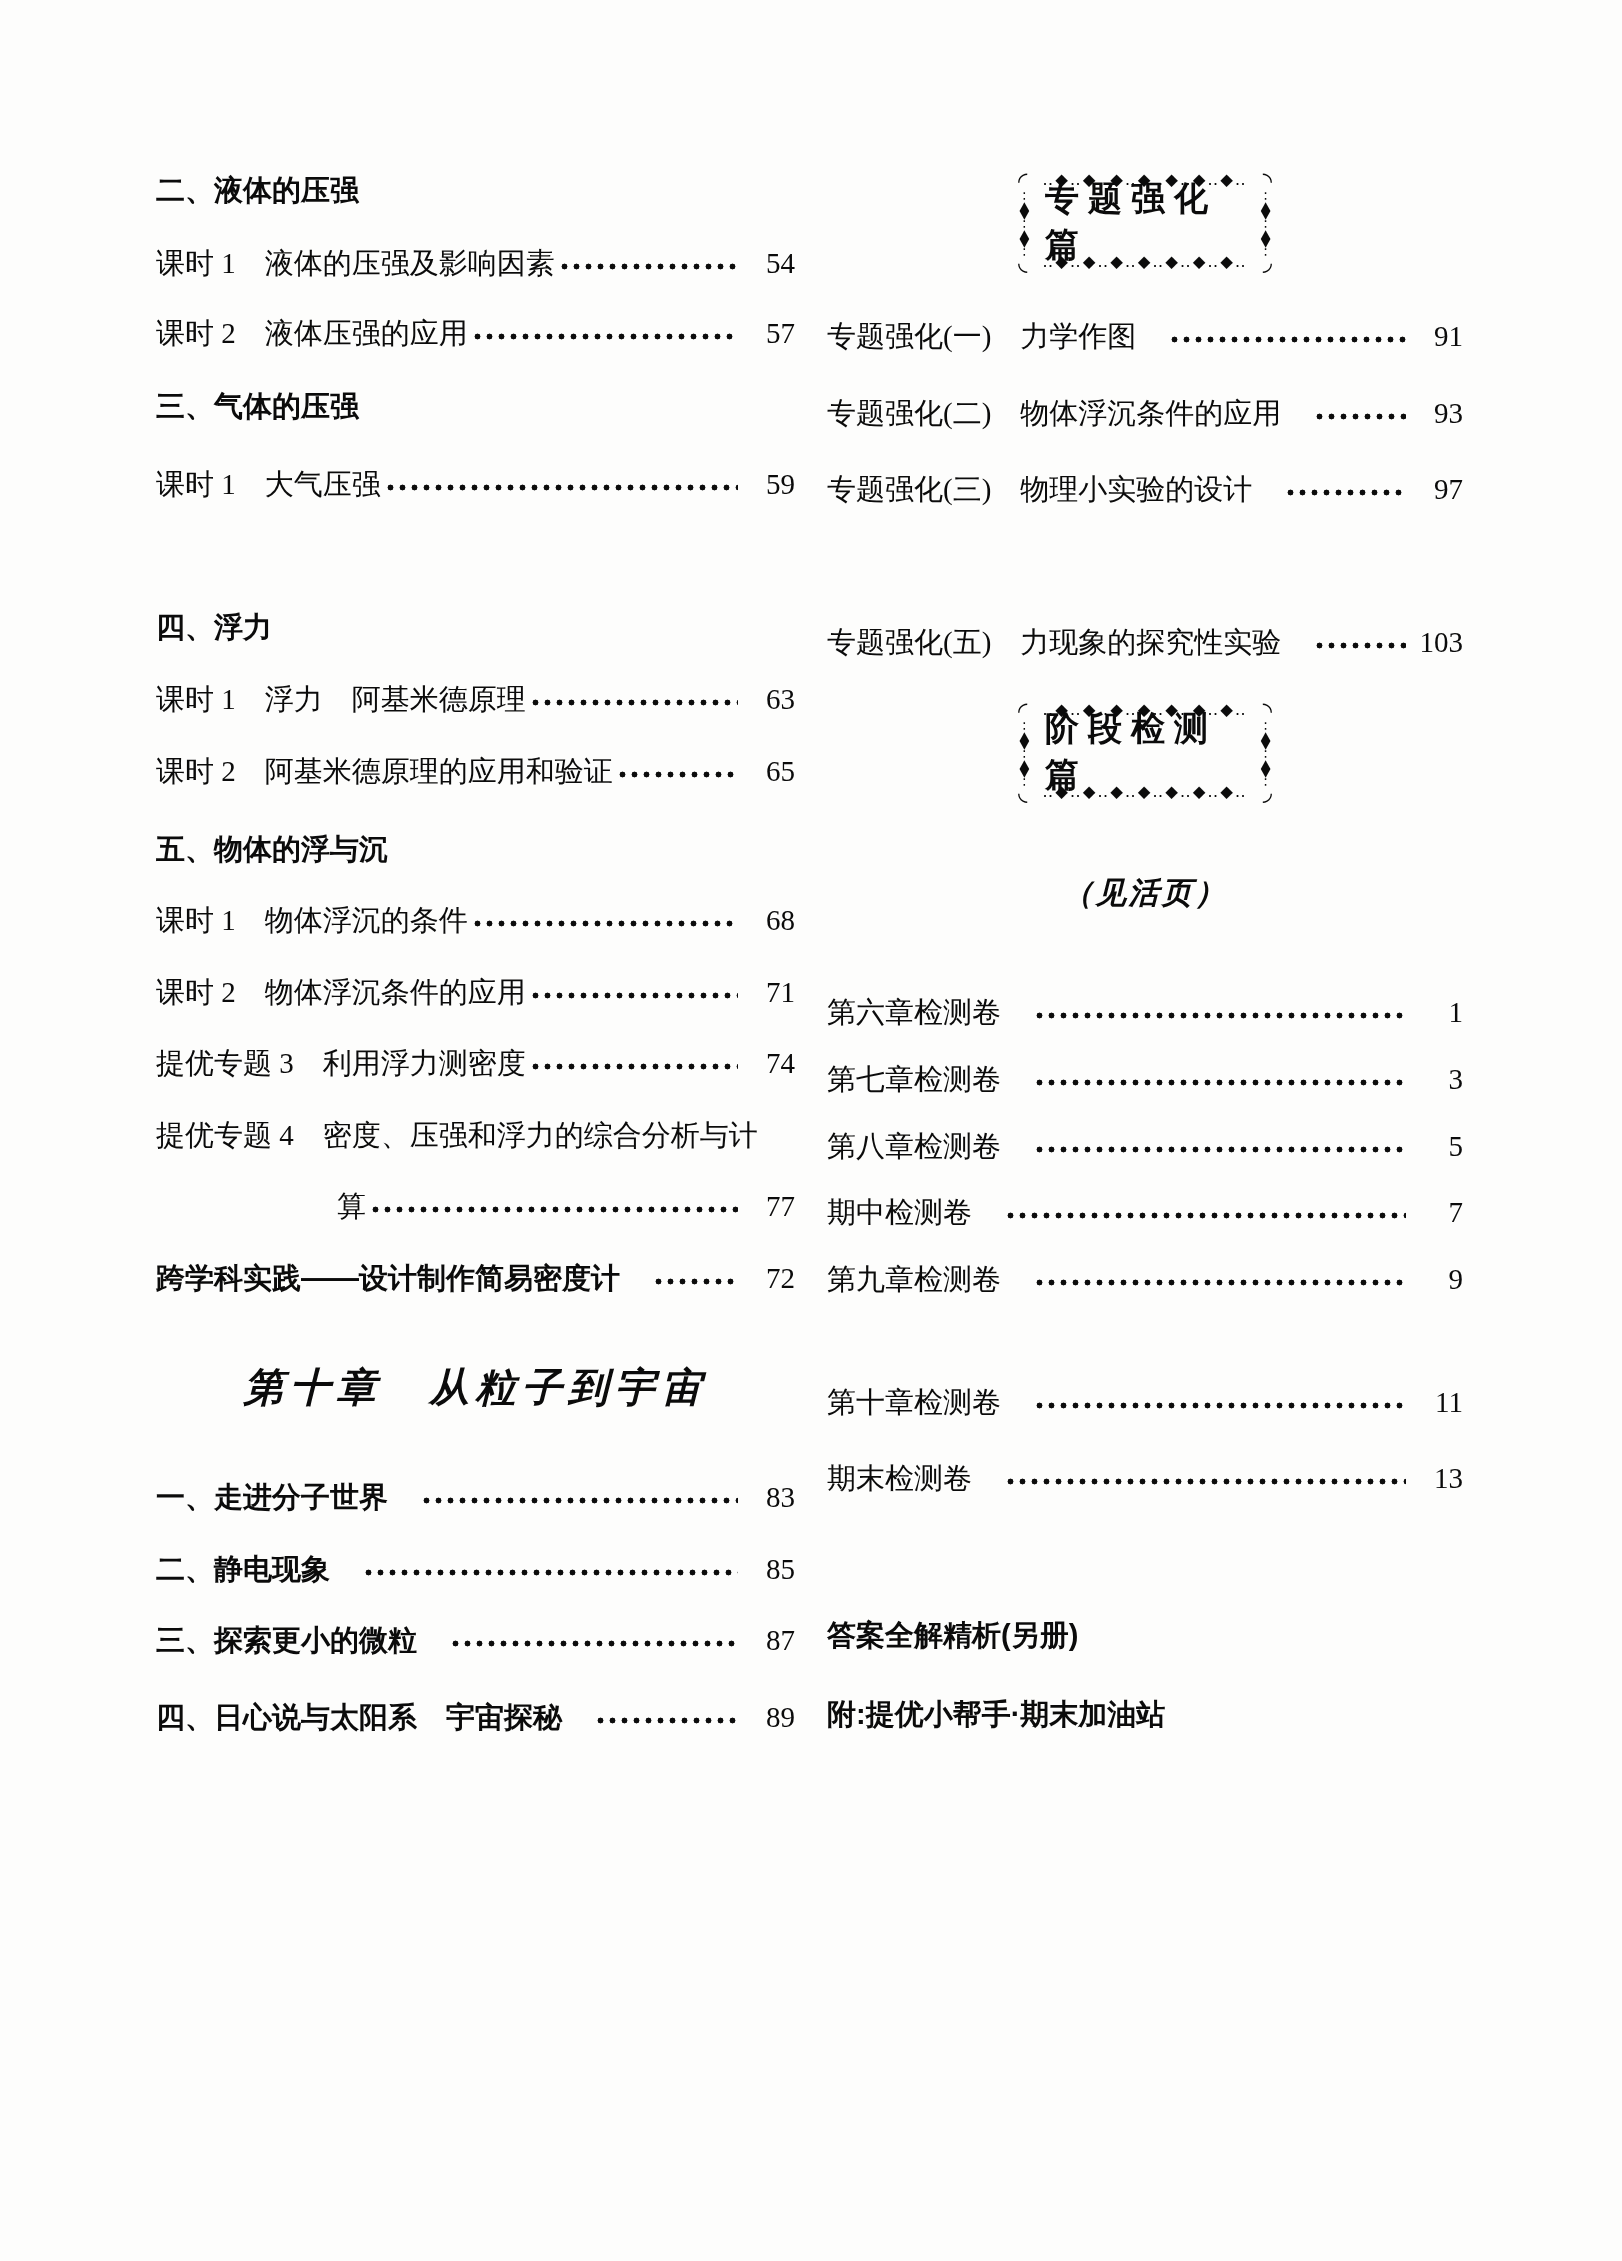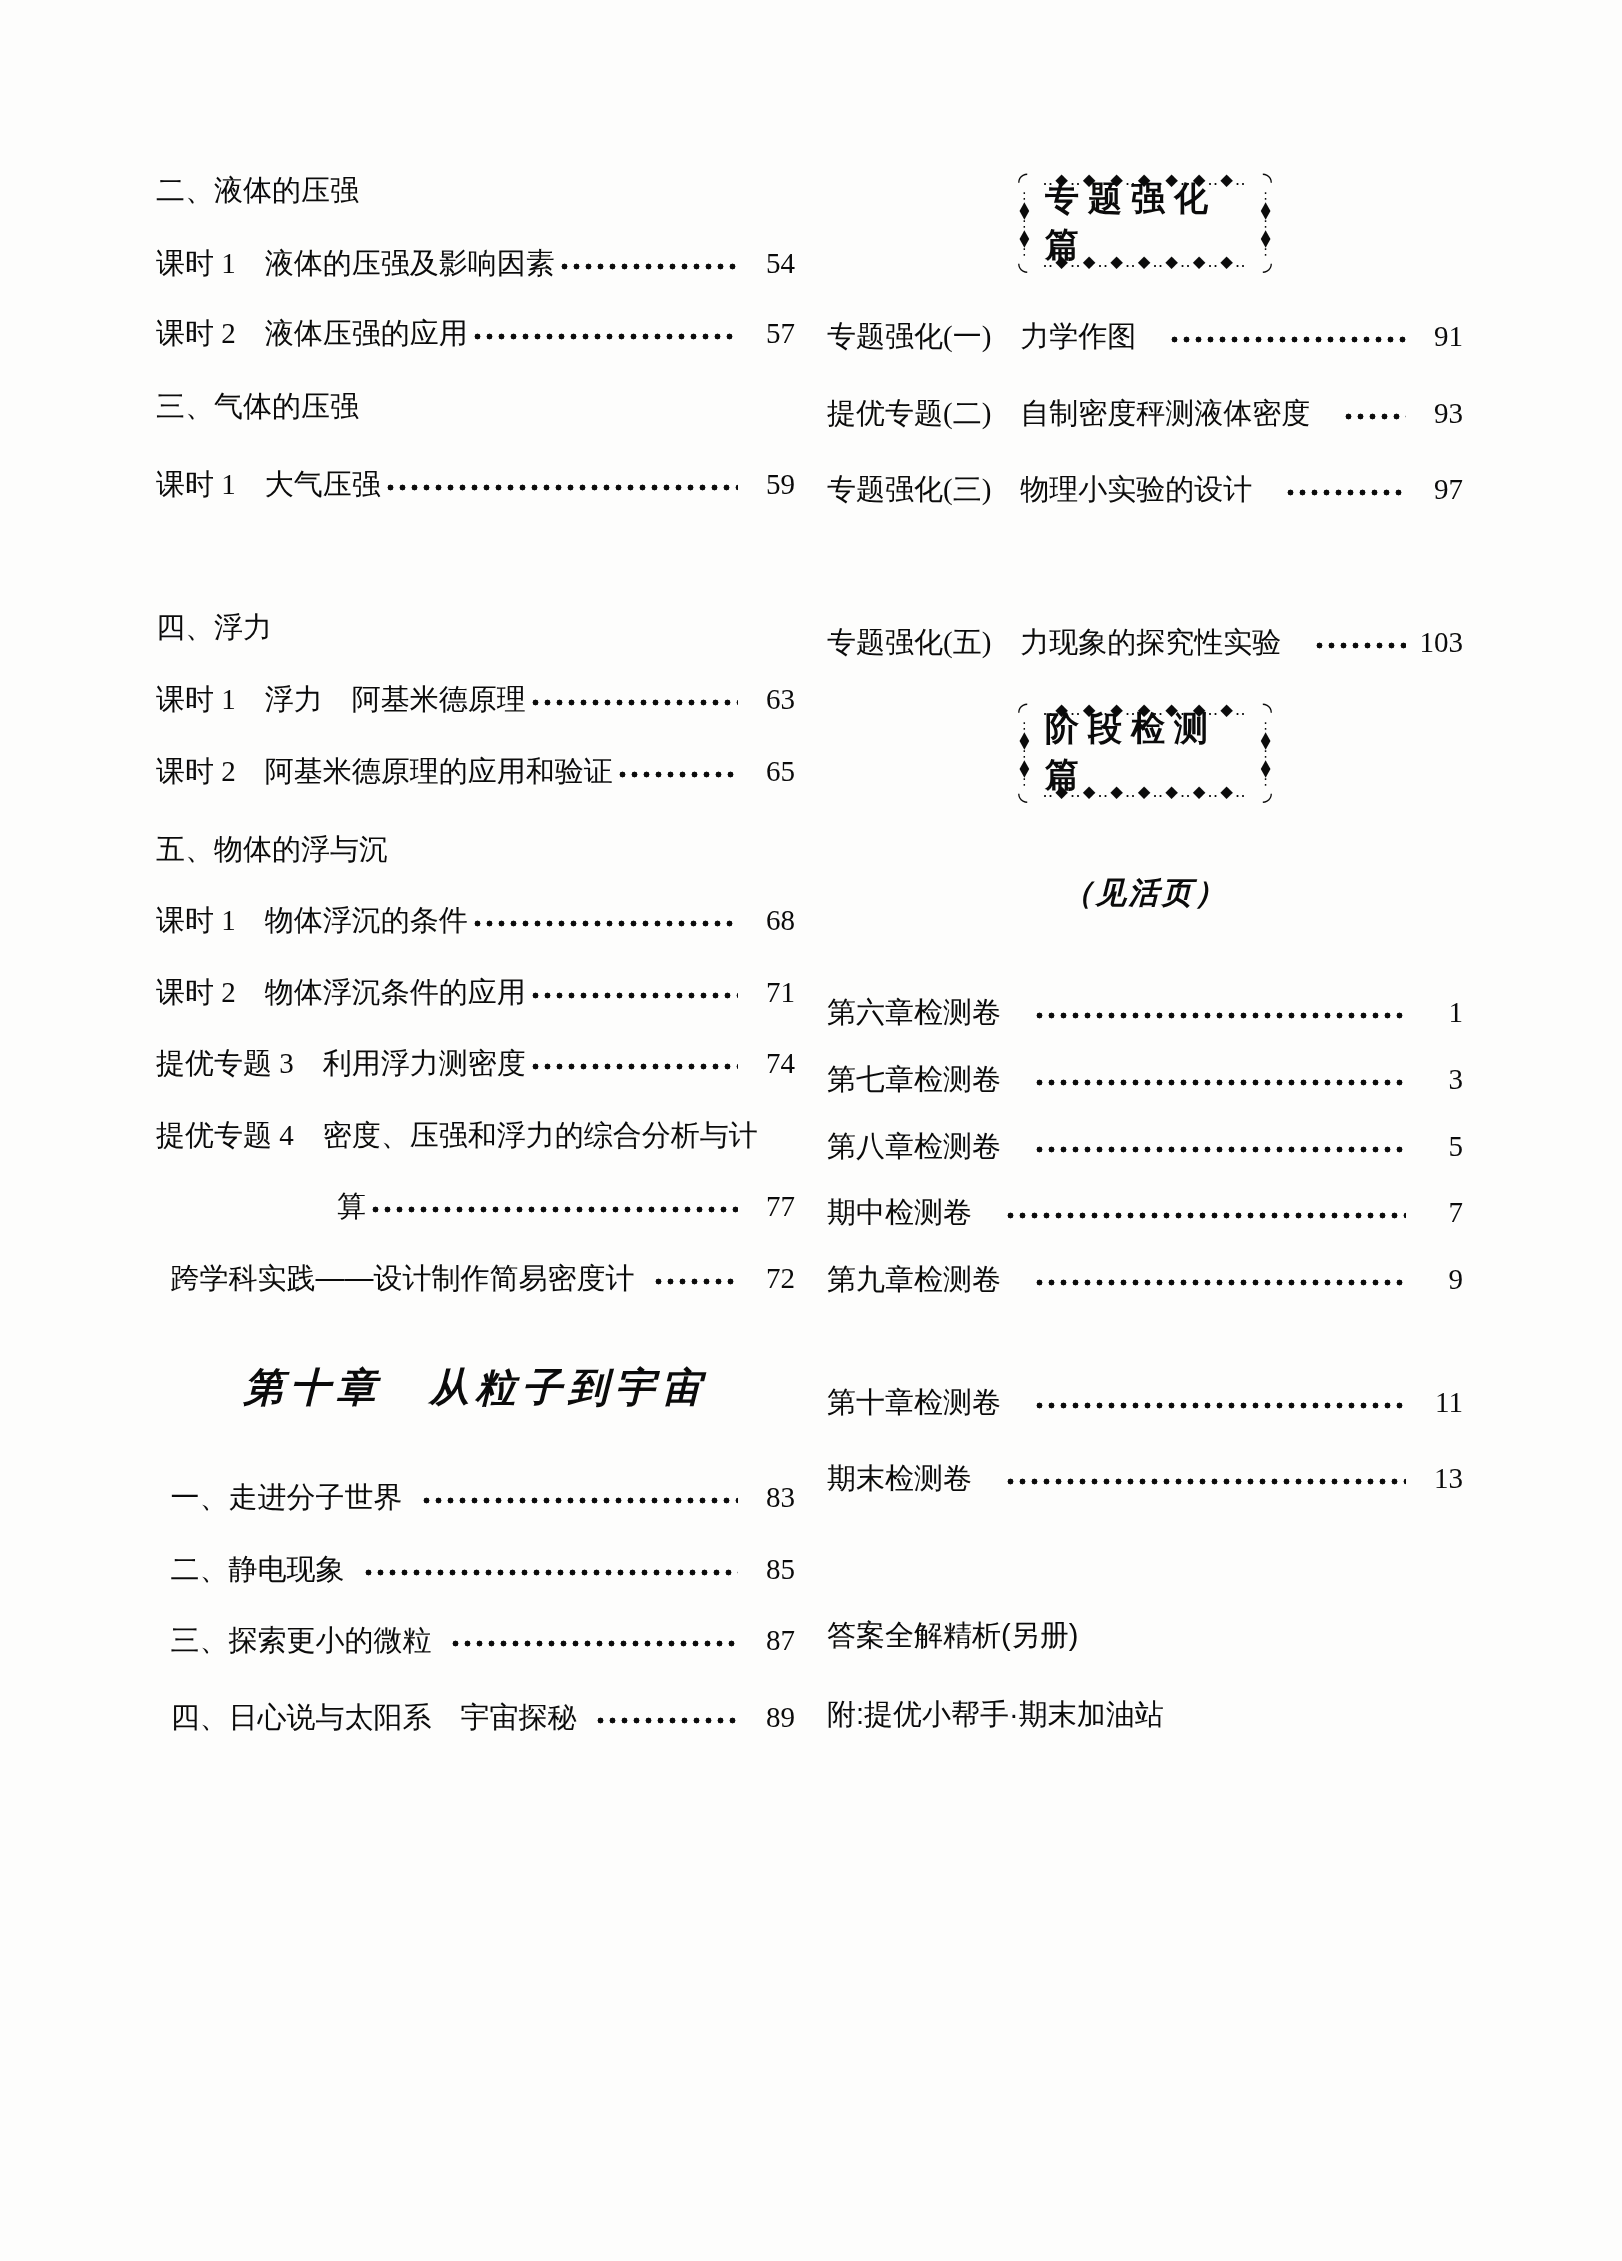--- a/index.html
+++ b/index.html
@@ -4,21 +4,21 @@
 <style>
   * { margin:0; padding:0; box-sizing:border-box; }
   html,body { background:#ffffff; }
   .page { position:relative; width:1623px; height:2261px; background:#fdfdfc; color:#0b0b0b; overflow:hidden; }
   .col { position:absolute; top:0; height:100%; }
   .col-left  { left:156px;  width:639px; }
   .col-right { left:827px; width:636px; }
   .row { position:absolute; left:0; right:0; height:43px; display:flex; align-items:center; white-space:nowrap; }
   .lbl { font-size:29px; line-height:43px; }
   .serif { font-family:"Liberation Serif","DejaVu Serif",serif; font-weight:400; }
-  .sans  { font-family:"Liberation Sans","DejaVu Sans",sans-serif; font-weight:400;text-align:center; }
+  .sans  { font-family:"Liberation Sans","DejaVu Sans",sans-serif; font-weight:700; }
   .dots { flex:1 1 auto; align-self:center; height:9px; margin:6.4px 11.4px 0 5.1px;
           background-image:radial-gradient(circle at 4.5px 4.5px, #0c0c0c 2.7px, transparent 3.2px);
           background-size:12px 9px; background-repeat:repeat-x; background-position:left center; }
   .pg { font-family:"Liberation Serif","DejaVu Serif",serif; font-size:29px; min-width:46px; text-align:right; }
   .center { justify-content:center; }
   .cont { padding-left:181px; }
   .chapter-title { font-family:"DejaVu Serif","Liberation Serif",serif; font-style:italic; font-weight:700;
                    font-size:40px; letter-spacing:6.4px; }
   .note-txt { font-family:"DejaVu Serif","Liberation Serif",serif; font-style:italic; font-weight:700;
               font-size:30.5px; letter-spacing:2.5px; }
@@ -182,21 +182,21 @@
       <div class="b-label">专题强化篇</div>
     </div>
 
     <div class="row" style="top:315px">
       <span class="lbl serif">专题强化(一)　力学作图　</span>
       <span class="dots"></span>
       <span class="pg">91</span>
     </div>
 
     <div class="row" style="top:392px">
-      <span class="lbl serif">提优专题(二)　自制密度秤测液体密度　</span>
+      <span class="lbl serif">专题强化(二)　物体浮沉条件的应用　</span>
       <span class="dots"></span>
       <span class="pg">93</span>
     </div>
 
     <div class="row" style="top:468px">
       <span class="lbl serif">专题强化(三)　物理小实验的设计　</span>
       <span class="dots"></span>
       <span class="pg">97</span>
     </div>
 

